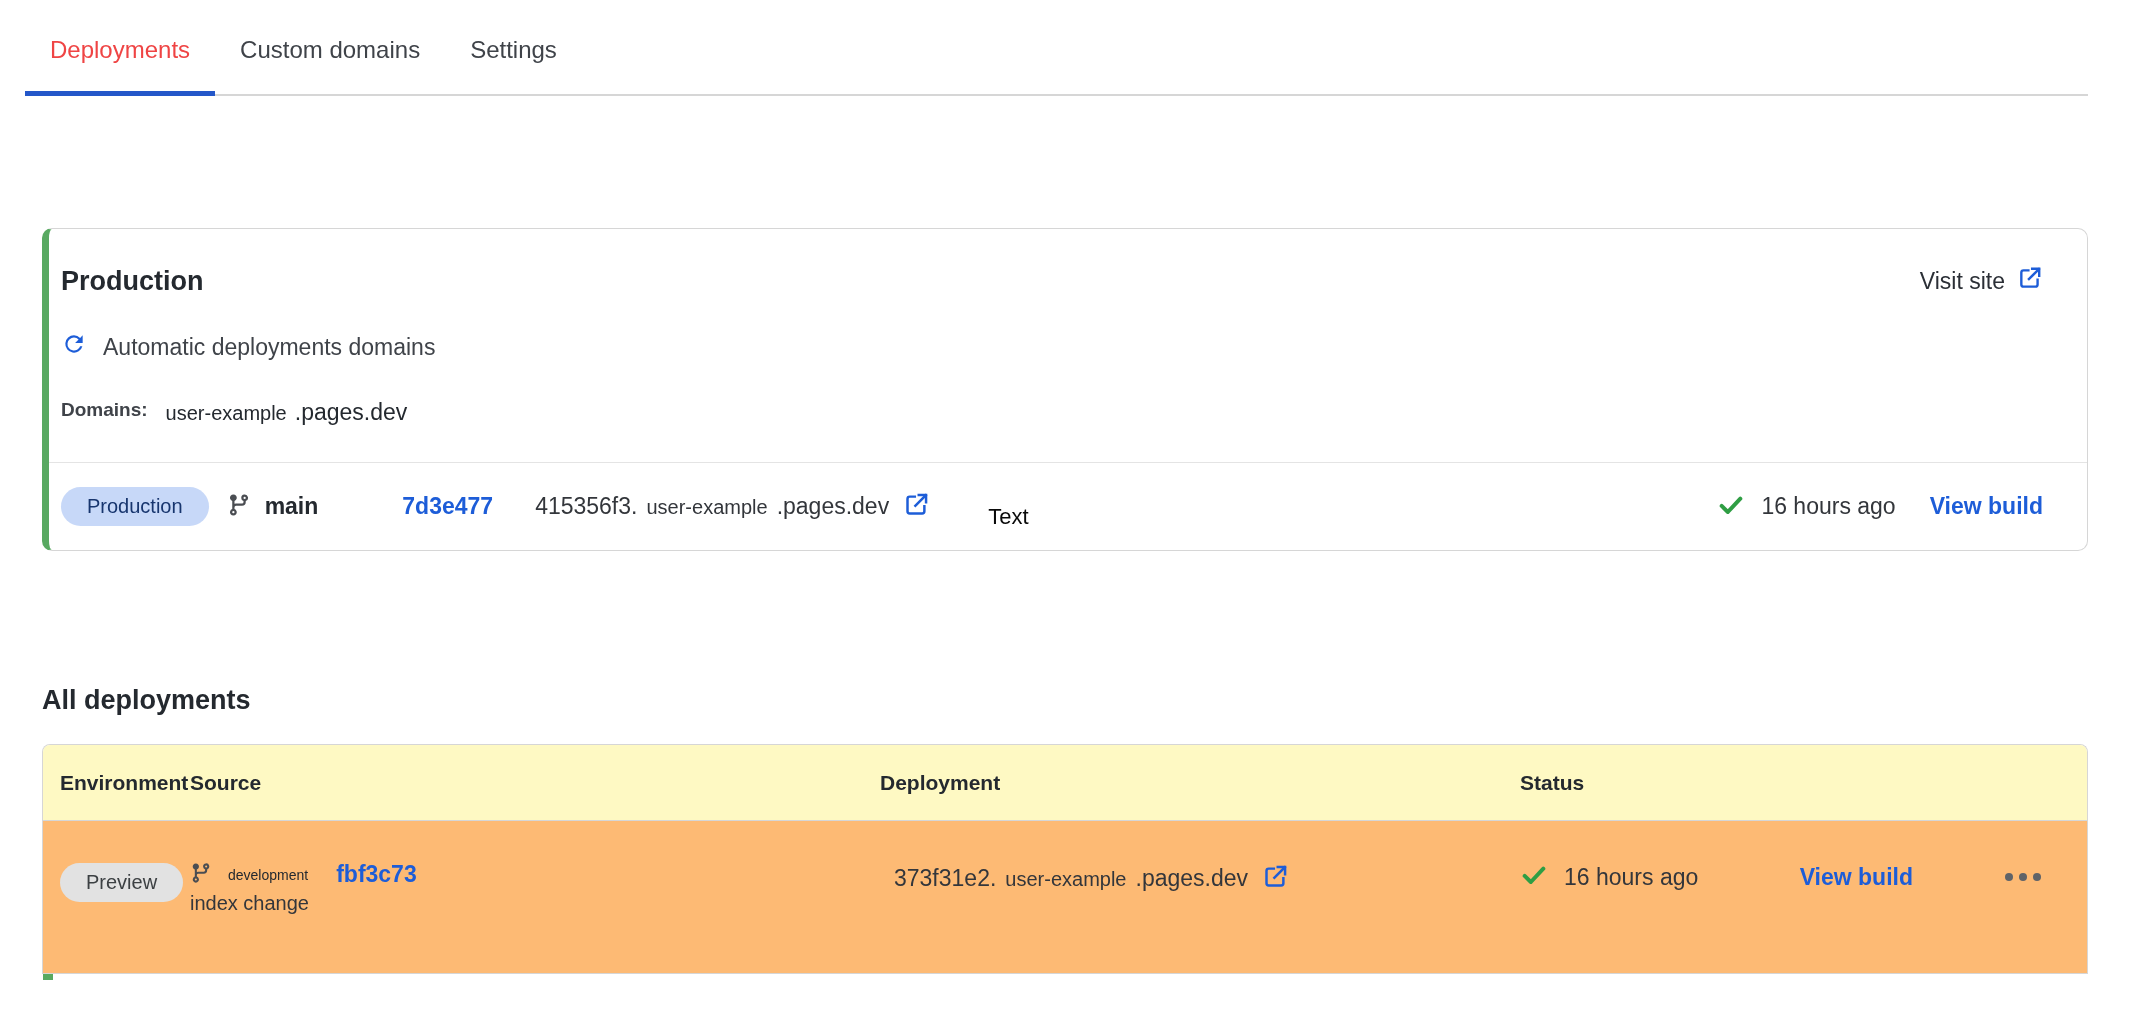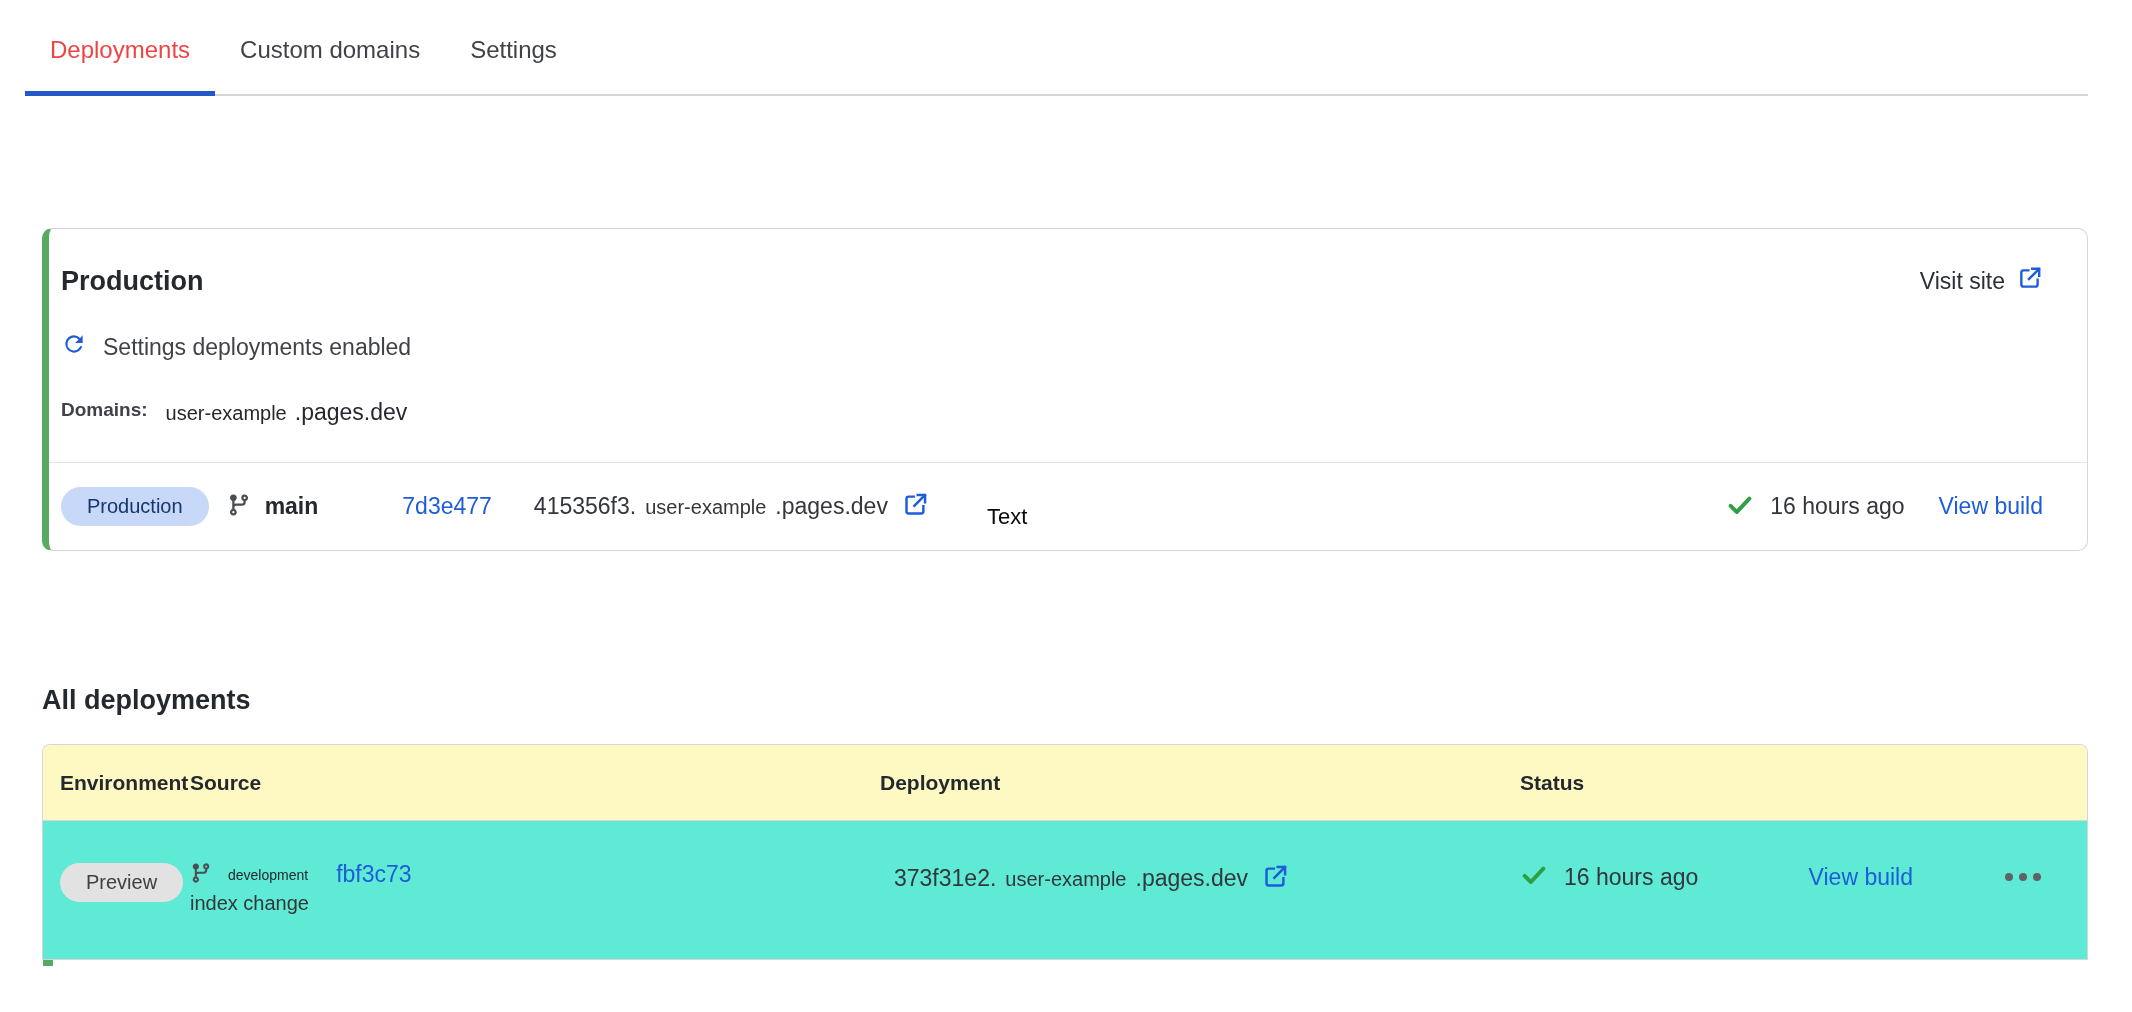--- a/index.html
+++ b/index.html
@@ -5,21 +5,21 @@
   * { box-sizing: border-box; }
   html, body { margin: 0; padding: 0; }
   body {
     width: 2132px; height: 1012px;
     background: #ffffff;
     font-family: "Liberation Sans", sans-serif;
     color: #33363b;
     overflow: hidden;
     position: relative;
   }
-  a { text-decoration: none; }
+  a { text-decoration: none; font-weight: bold; }
 
   
   .tabs {
     display: flex;
     margin: 0 44px 0 25px;
     border-bottom: 2px solid #d6d6d6;
   }
   .tab {
     padding: 36px 25px 30px;
     font-size: 24px;
@@ -110,24 +110,24 @@
     grid-template-columns: 130px 690px 640px 1fr;
     padding-left: 17px; padding-right: 44px;
   }
   .thead {
     background: #fef9c3;
     height: 76px; align-items: center;
     border-bottom: 1px solid #d6d6d6;
     font-size: 21px; font-weight: 700; color: #24292f;
   }
   .trow {
-    padding-top: 40px; padding-bottom: 44px;
+    padding-top: 40px; padding-bottom: 58px;
     border-bottom: 1px solid #d6d6d6;
     align-items: start;
-    background: #5eead4;
+    background: #fdba74;
   }
   .cell-env .badge { margin-top: 2px; }
   .source-line1 { display: flex; align-items: center; }
   .source-line1 .git-icon { margin-left: 0; }
   .branch-name-sm { margin-left: 16px; font-size: 14px; color: #24292f; }
   .source-line1 .commit-link { margin-left: 28px; }
   .commit-message { margin-top: 4px; font-size: 20px; color: #33363b; }
   .cell-deployment { display: flex; align-items: center; margin-top: 2px; }
   .cell-deployment .url { margin-left: 14px; }
   .cell-deployment .ext-icon { margin-left: 14px; }
@@ -177,21 +177,21 @@
       </span>
     </a>
   </div>
 
   <div class="auto-row">
     <span>
       <svg width="26" height="26" viewBox="0 0 24 24" fill="#1d5dd8">
         <path d="M17.65 6.35A7.95 7.95 0 0 0 12 4a8 8 0 1 0 7.73 10h-2.08A6 6 0 1 1 12 6c1.66 0 3.14.69 4.22 1.78L13 11h7V4l-2.35 2.35z"></path>
       </svg>
     </span>
-    <span>Settings deployments enabled</span>
+    <span>Automatic deployments domains</span>
   </div>
 
   <div class="domains-row">
     <span class="domains-label">Domains:</span>
     <span class="domain-text">
       <span class="redacted">user-example</span>
       <span>.pages.dev</span>
     </span>
   </div>
 

